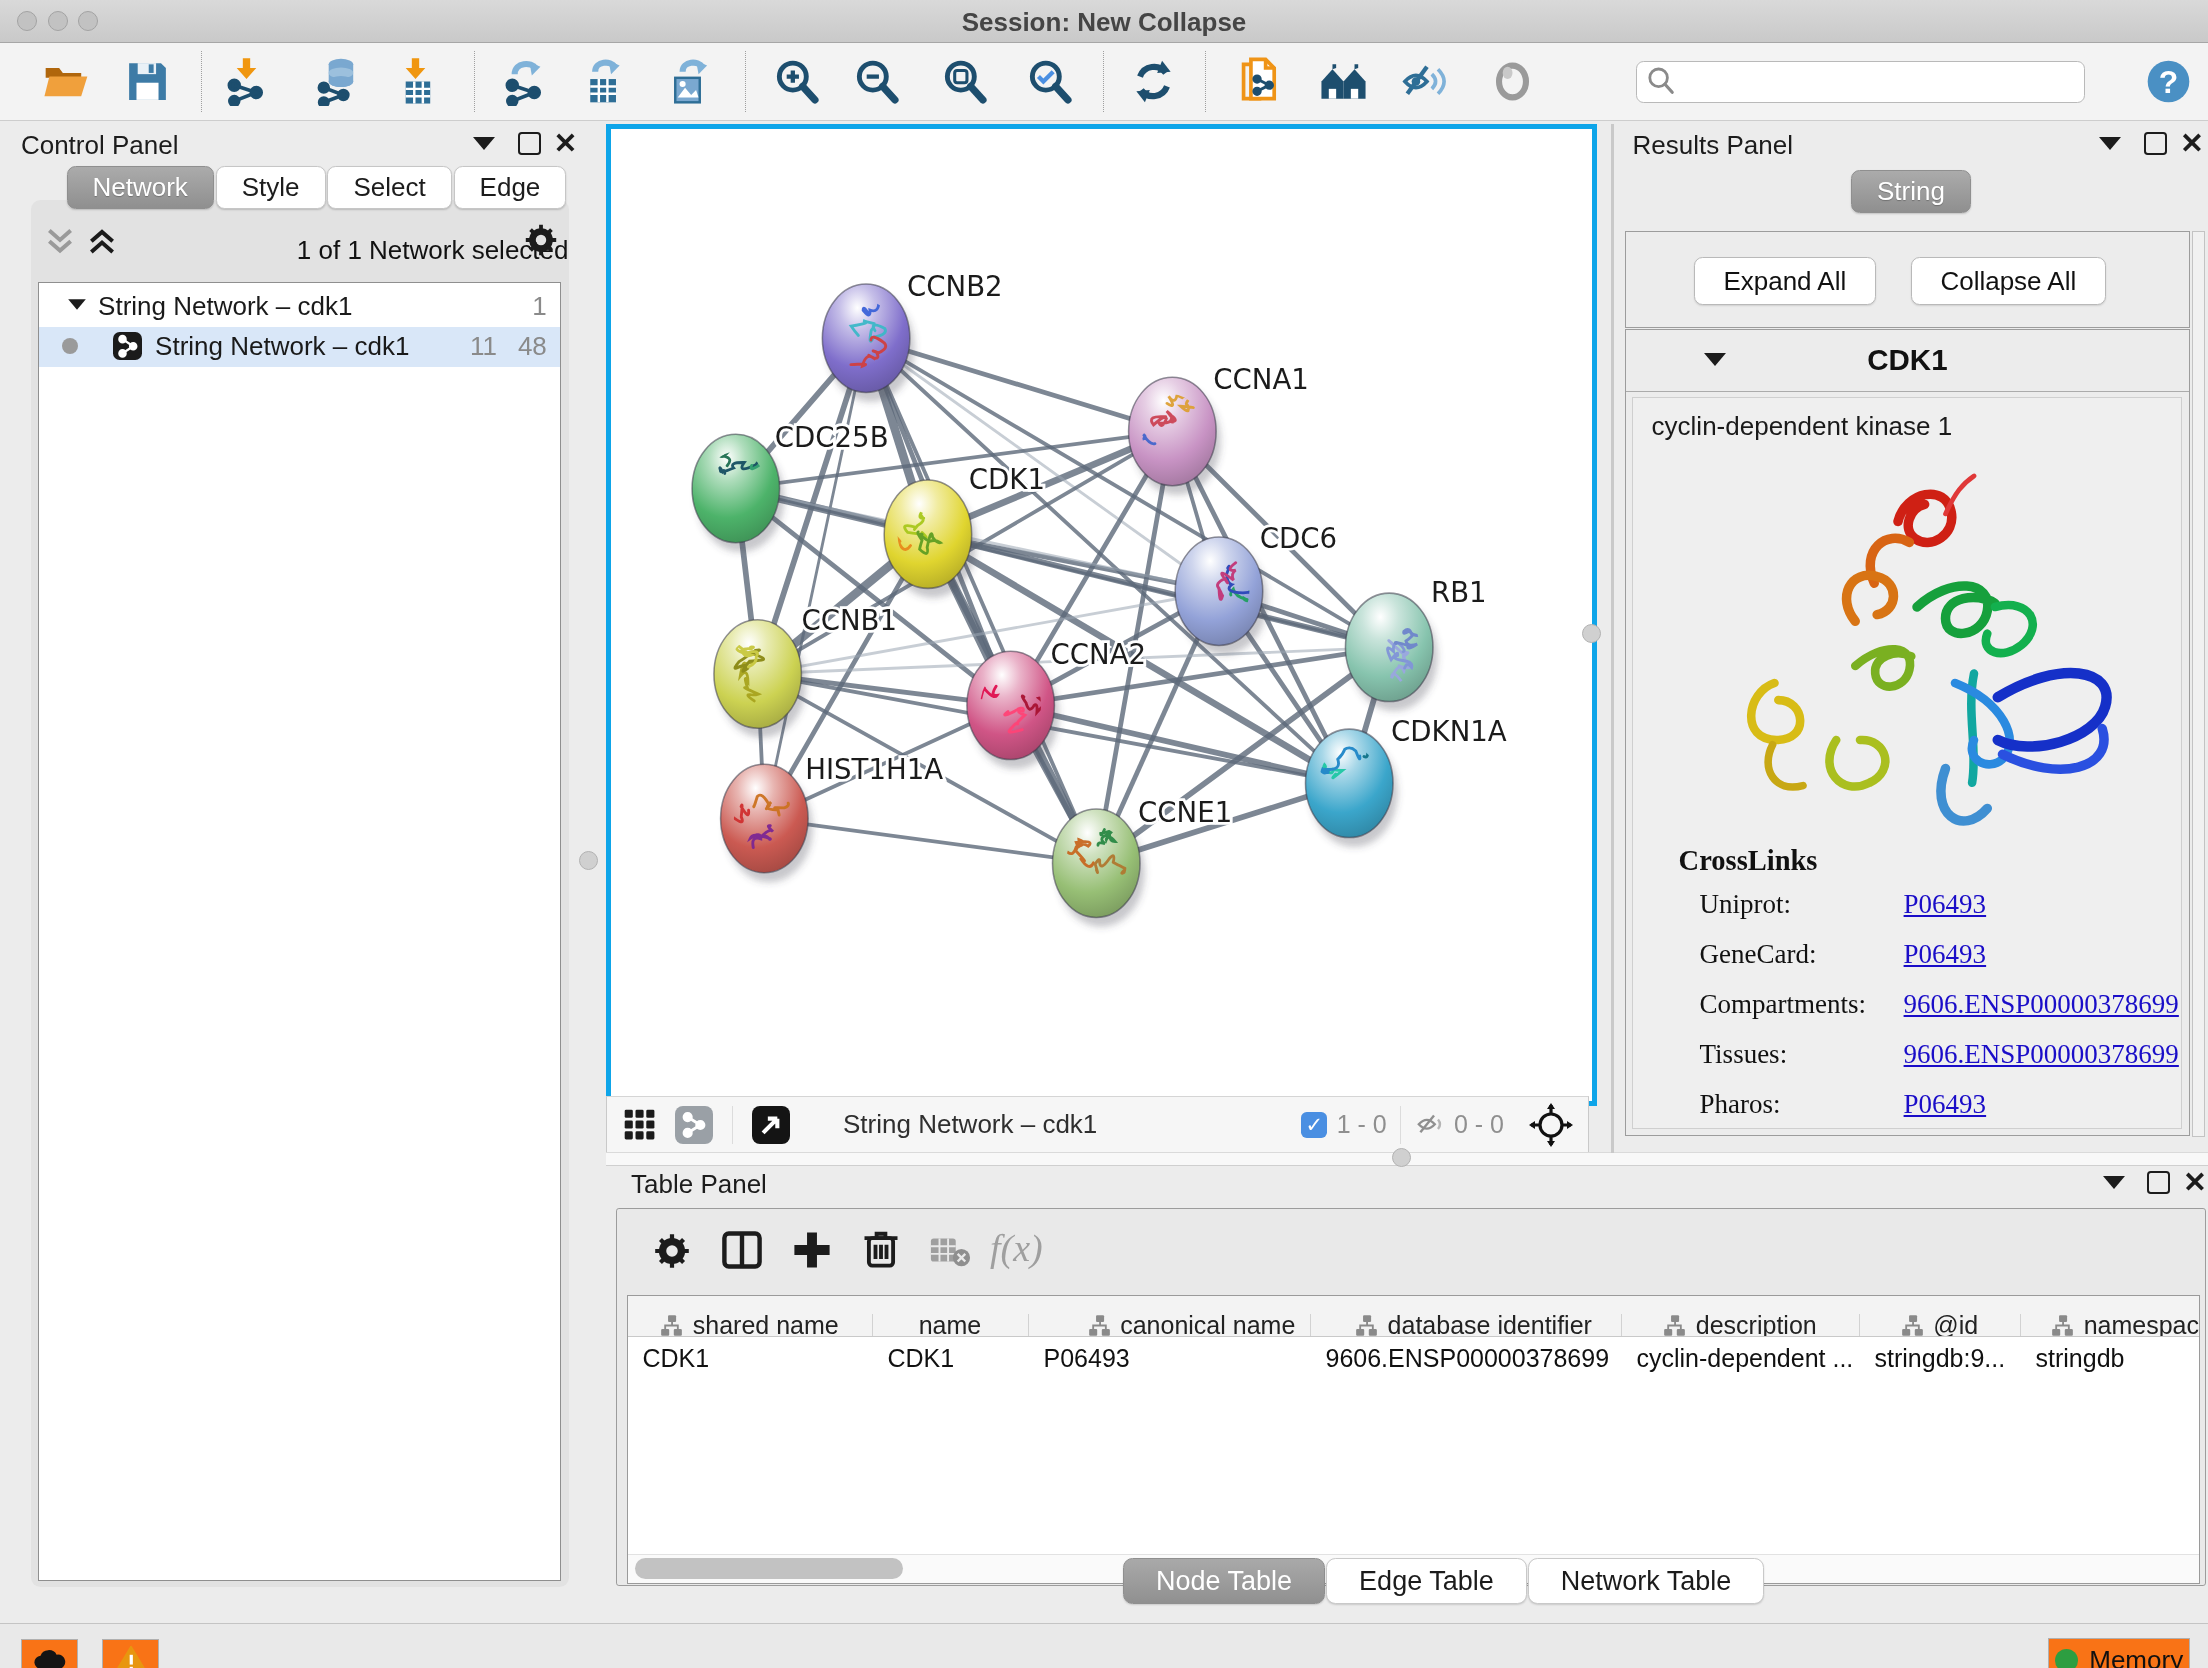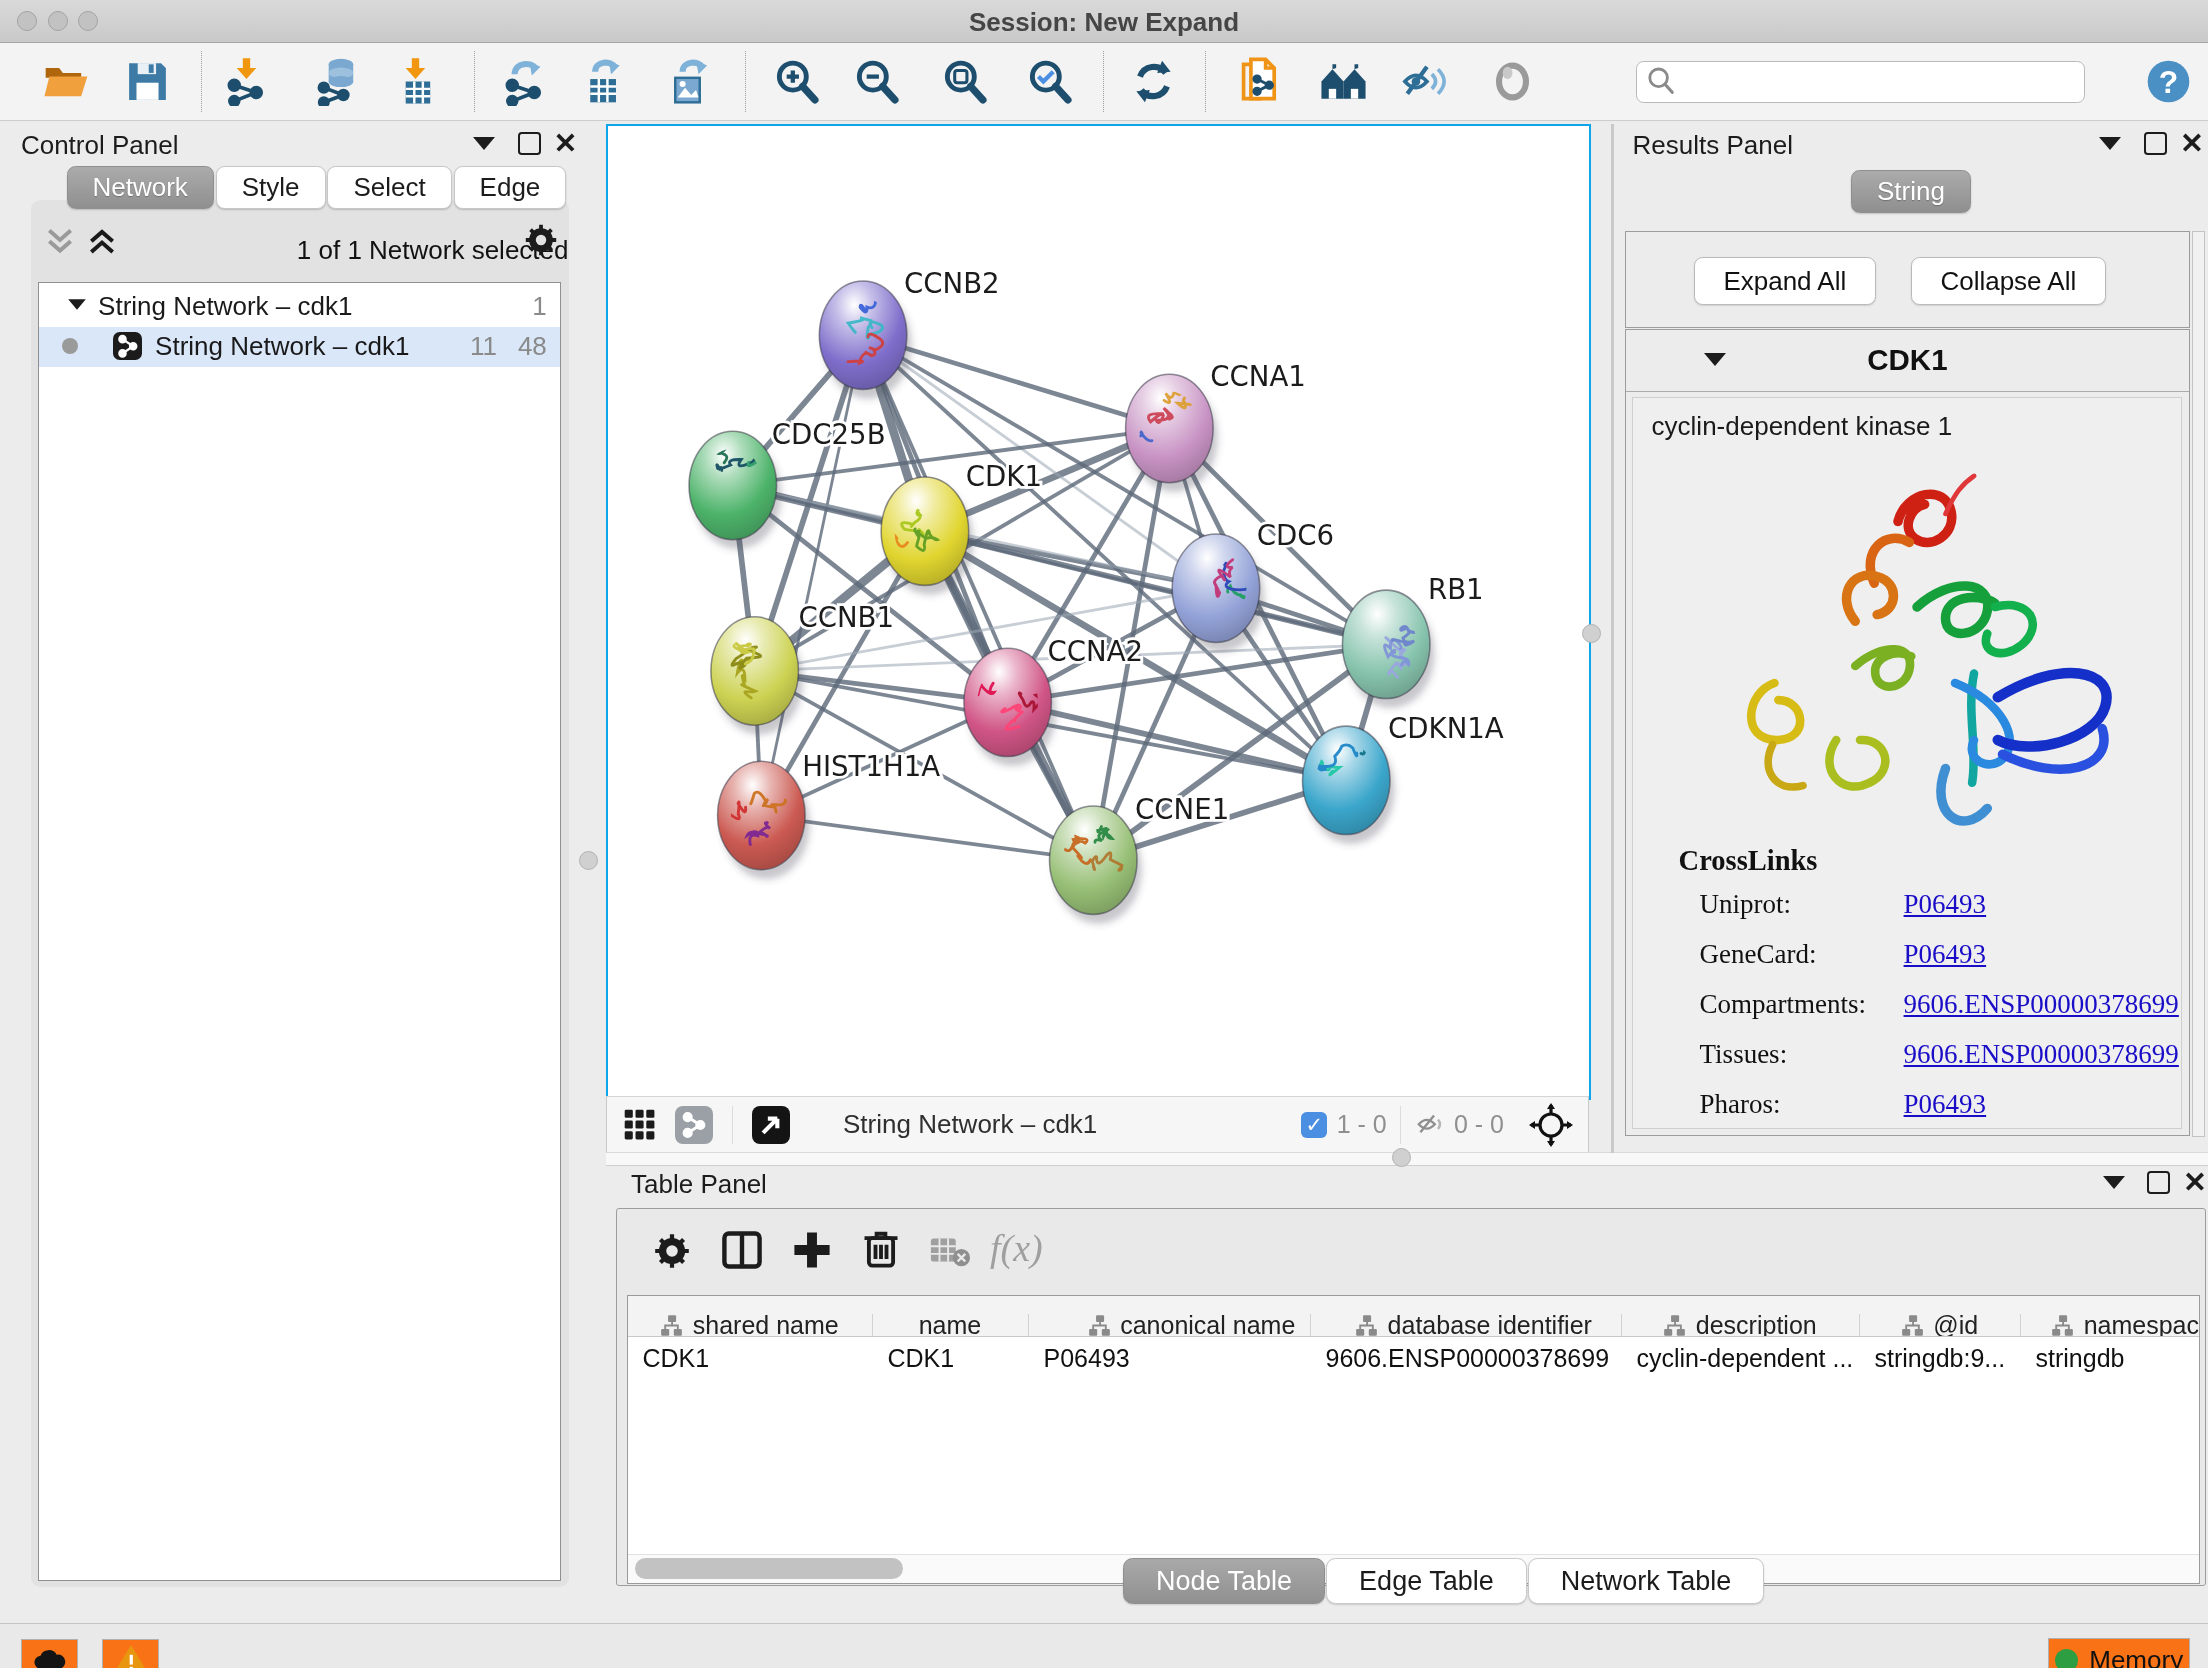--- a/index.html
+++ b/index.html
@@ -35,21 +35,21 @@
   
   .cpanel-box{position:absolute;left:21px;top:200px;width:538px;height:1387px;
               background:#e2e2e2;border-radius:9.5px;}
   .ctree{position:absolute;left:7.6px;top:82px;width:521px;height:1297px;background:#fff;
          border:1.9px solid #8f8f8f;}
   .trow{position:relative;width:100%;height:40px;font-size:26px;color:#1a1a1a;}
   .trow.sel{background:#d9e7f8;}
   .sharesq{display:inline-block;width:28.5px;height:28.5px;background:#1b1b1b;border-radius:6.7px;position:relative;}
   
   .canvas{position:absolute;left:606px;top:124px;width:981px;height:972px;background:#fff;
-          border:2px solid #0ea5e9;}
+          border:5px solid #0ea5e9;}
   .netfooter{position:absolute;left:606px;top:1096px;width:981px;height:55px;background:#f6f6f6;
              border:1px solid #c9c9c9;border-top:1px solid #d5d5d5;display:flex;align-items:center;}
   .vline{width:0;height:38px;border-left:1.9px solid #dcdcdc;margin:0 13.3px;}
   .cbox{width:26px;height:26px;background:#4a8fe2;border-radius:5.7px;color:#fff;font-size:21px;
         text-align:center;line-height:26px;}
   .handle{position:absolute;width:17px;height:17px;border-radius:50%;background:#d0d0d0;
           border:1px solid #b2b2b2;}
   
   .rpanel{position:absolute;left:1623px;top:124px;width:586px;height:1029px;}
   .rbox{position:absolute;background:#ececec;border:1.9px solid #9c9c9c;}
@@ -86,21 +86,21 @@
 </style>
 </head>
 <body>
 
 <div class="window">
 
   <div class="titlebar">
     <span class="tlight" style="left:17px"></span>
     <span class="tlight" style="left:48px"></span>
     <span class="tlight" style="left:78px"></span>
-    <div class="wtitle">Session: New Expand</div>
+    <div class="wtitle">Session: New Collapse</div>
   </div>
 
   <div class="toolbar">
     <button class="tb" style="left:42px">
       <svg viewBox="0 0 40 40" width="49" height="49">
         <path d="M3 9 h11 l3 4 h15 v4 H3 z" fill="#b0660c"></path>
         <path d="M6 16 h31 l-5 16 H2 z" fill="#f0a03c"></path>
         </svg></button>
     <button class="tb" style="left:123px">
       <svg viewBox="0 0 40 40" width="49" height="49">

